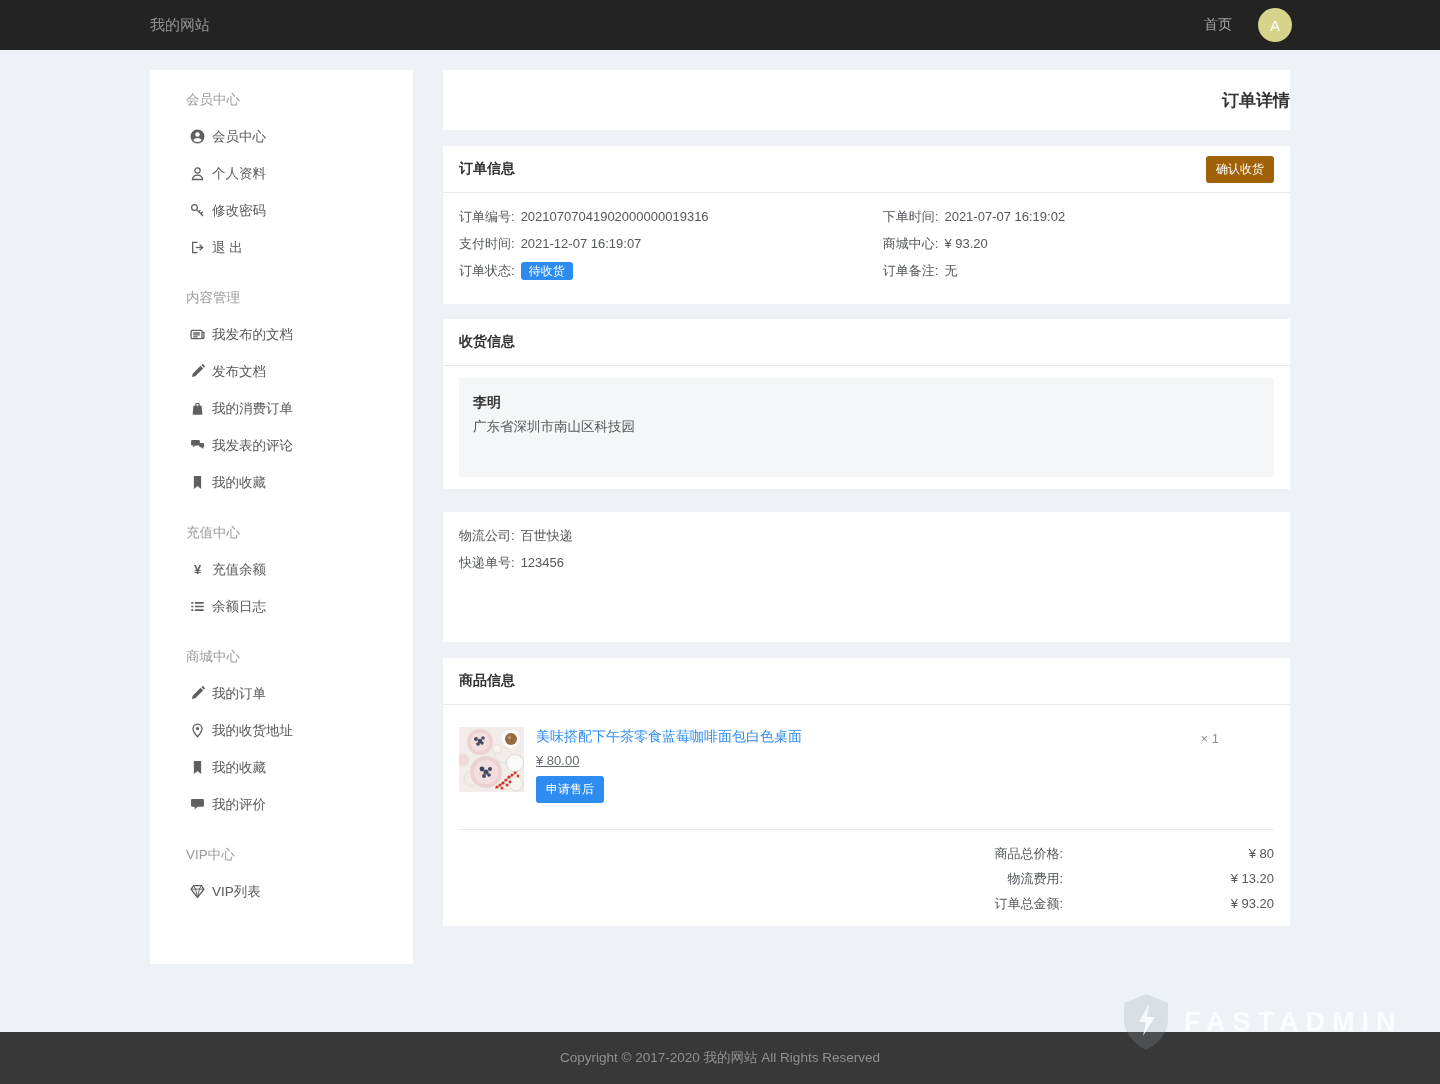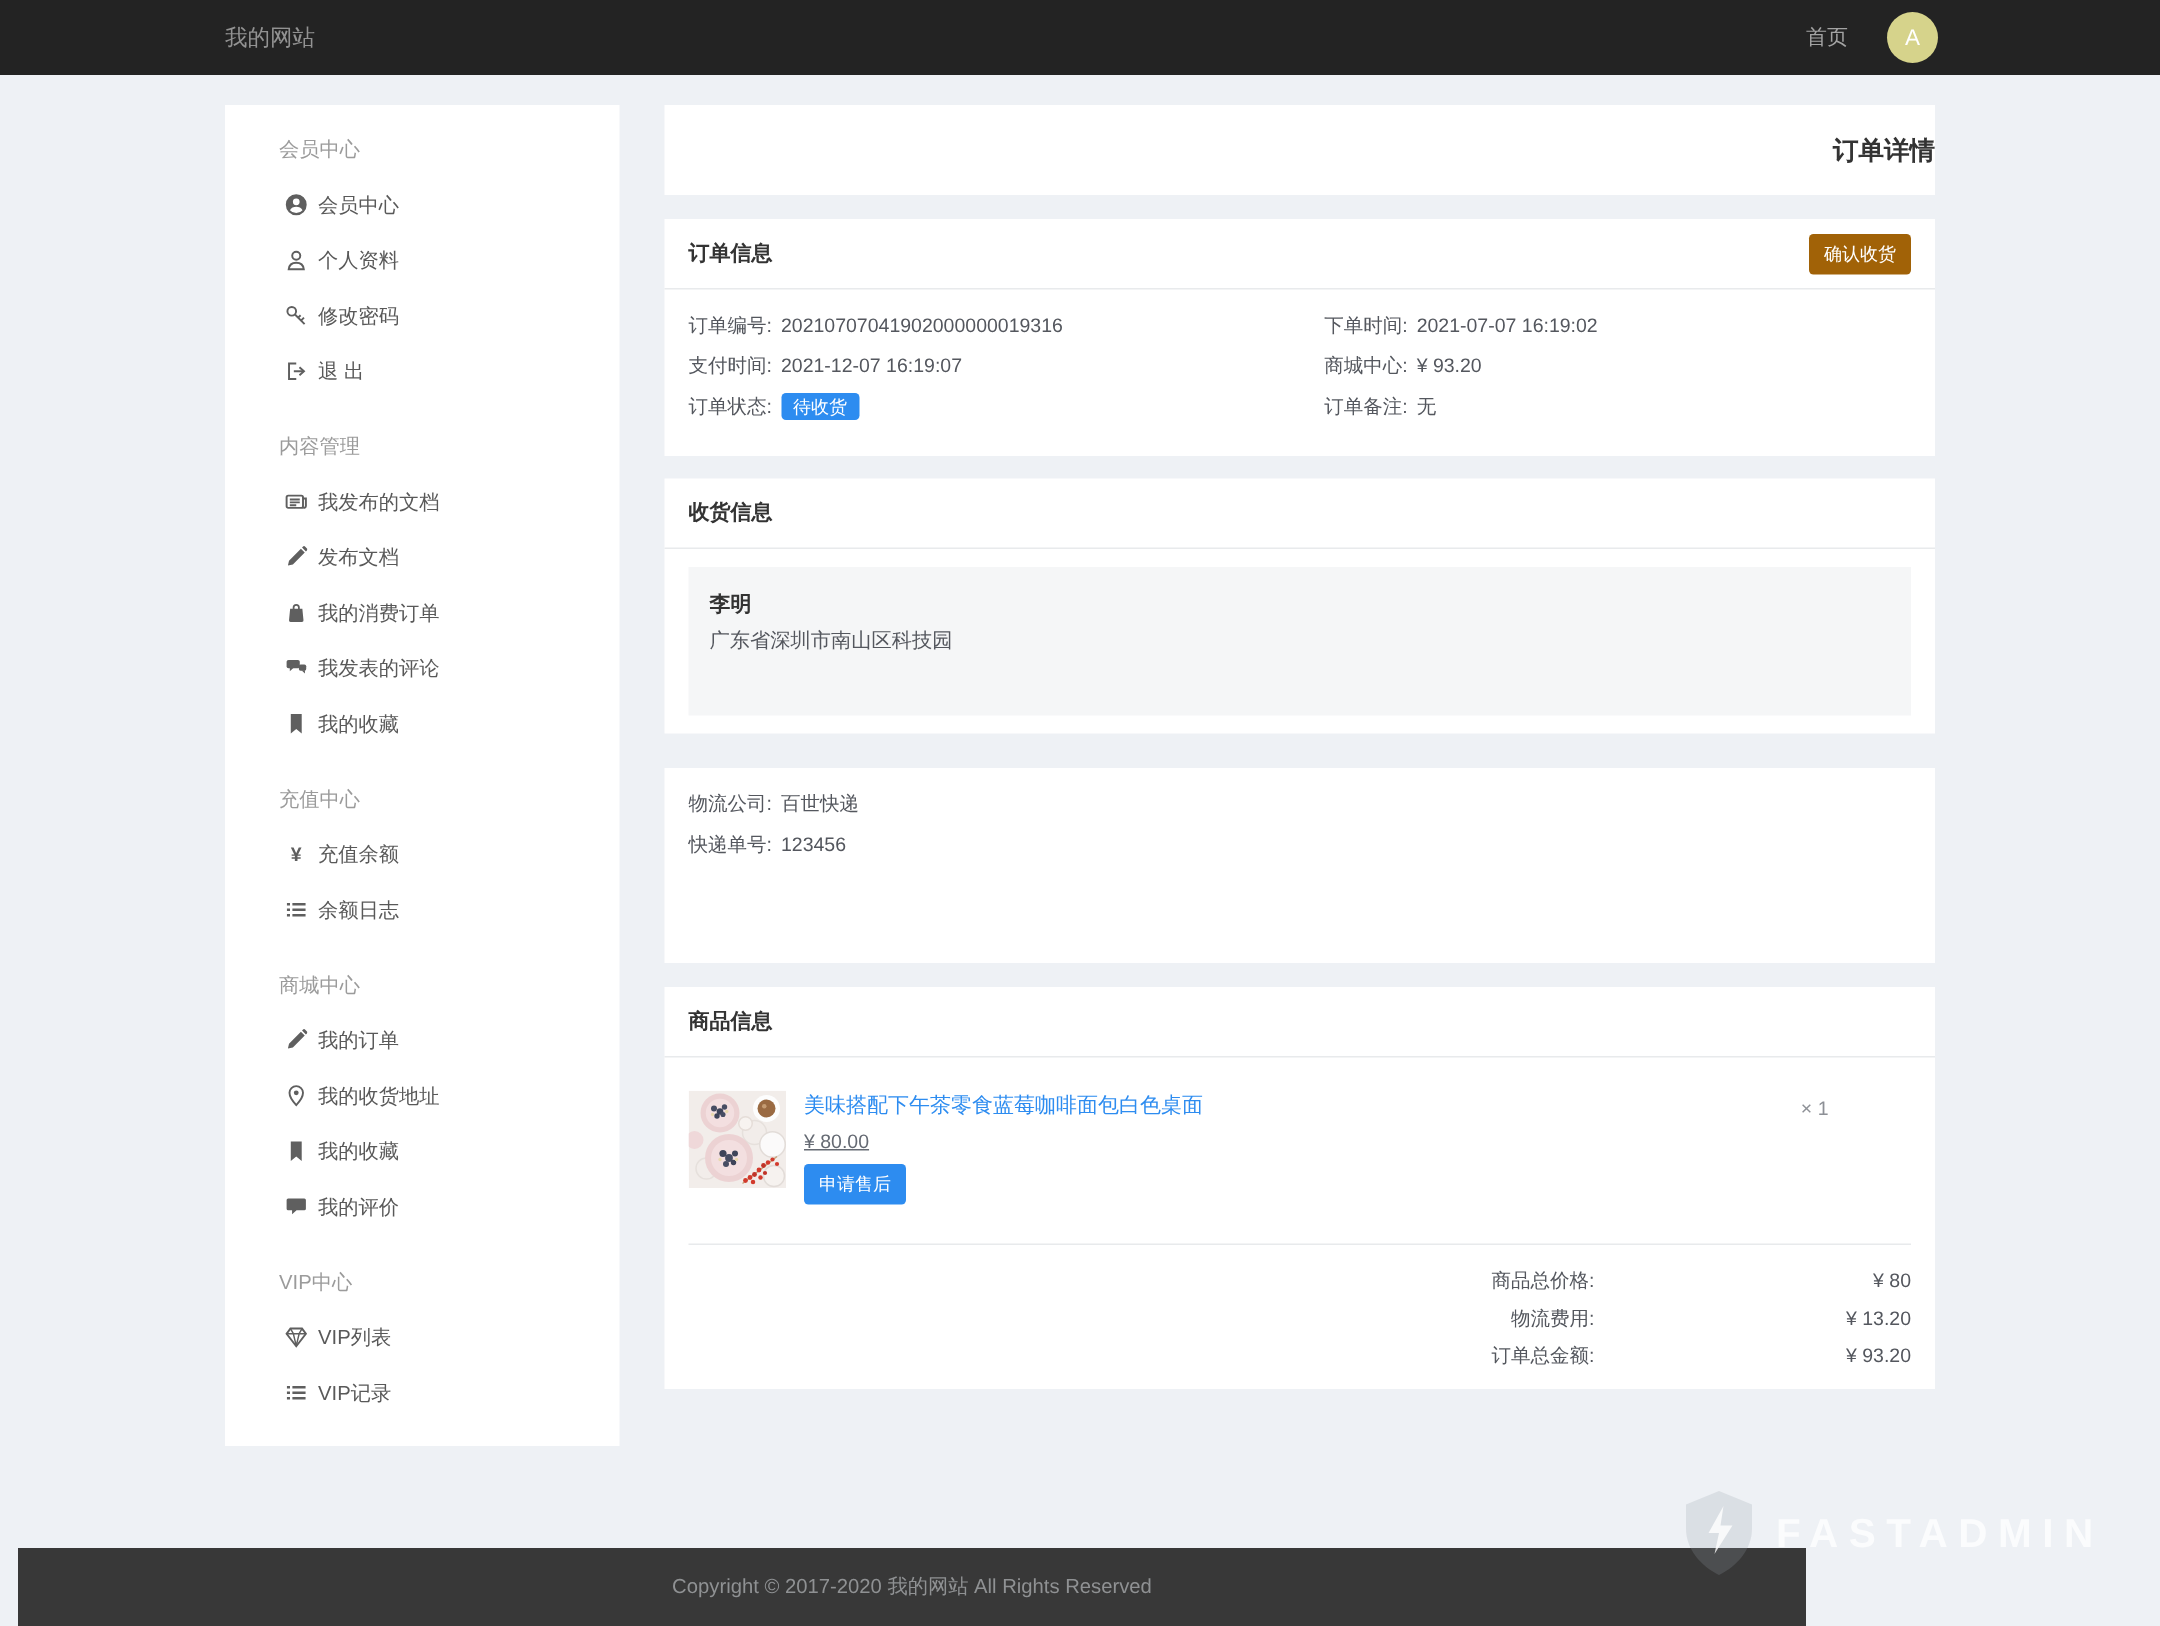--- a/index.html
+++ b/index.html
@@ -70,21 +70,21 @@
   .totals { padding:11px 16px 0; }
   .total-row { display:flex; justify-content:flex-end; line-height:25px; }
   .total-row .lb { color:#54575e; }
   .total-row .vl { width:211px; text-align:right; color:#54575e; }
   .total-row.grand .lb, .total-row.grand .vl { color:#54575e; }
   
   .watermark { position:absolute; left:1122px; top:994px; display:flex; align-items:center; z-index:3; }
   .wm-icon { width:48px; height:56px; }
   .wm-text { margin-left:14px; font-size:27px; font-weight:600; letter-spacing:7px;
     color:rgba(255,255,255,0.75); }
-  .footer { position:absolute; left:12px; top:1032px; width:1192px; height:52px; background:#383838;
+  .footer { position:absolute; left:0; top:1032px; width:1440px; height:52px; background:#383838;
     display:flex; align-items:center; justify-content:center; z-index:2; }
   .footer span { color:#8f9193; font-size:13.5px; }
 </style>
 </head>
 <body>
 
 <div class="navbar">
   <span class="brand">我的网站</span>
   <div class="nav-right">
     <span class="home-link">首页</span>
@@ -201,26 +201,20 @@
     <span>我的评价</span>
   </div>
 
   <div class="side-title">VIP中心</div>
   <div class="side-item">
     <svg class="icn stroked" viewBox="0 0 14 14">
         <path d="M3.4 1.6h7.2L13 4.8 7 12.6 1 4.8z"></path>
         <path d="M1 4.8h12M5.2 4.8L7 12.4 8.8 4.8M3.4 1.6l1.8 3.2M10.6 1.6L8.8 4.8" style="stroke-width:.9"></path>
       </svg>
     <span>VIP列表</span>
-  </div>
-  <div class="side-item">
-    <svg class="icn" viewBox="0 0 14 14">
-        <path d="M1.2 2.8h1.9v1.6H1.2zM1.2 6.2h1.9v1.6H1.2zM1.2 9.6h1.9v1.6H1.2zM4.6 2.8h8.2v1.6H4.6zM4.6 6.2h8.2v1.6H4.6zM4.6 9.6h8.2v1.6H4.6z"></path>
-      </svg>
-    <span>VIP记录</span>
   </div>
 </div>
 
 <div class="card card-page-title">
   <span class="page-title">订单详情</span>
 </div>
 
 <div class="card card-order">
   <div class="card-head">
     <span class="hd">订单信息</span>

